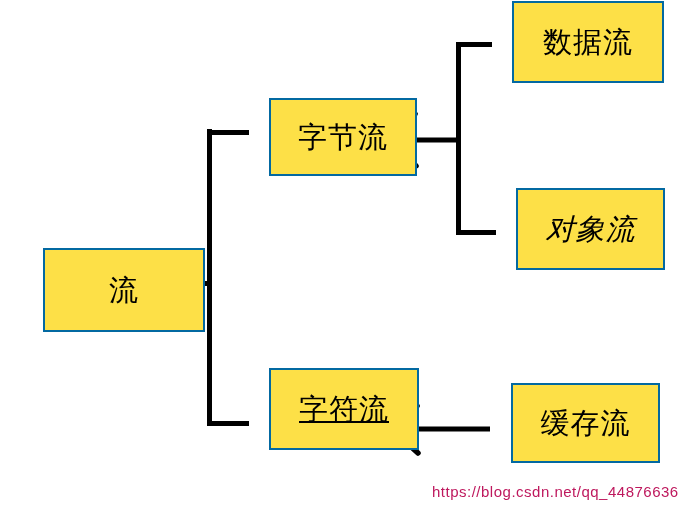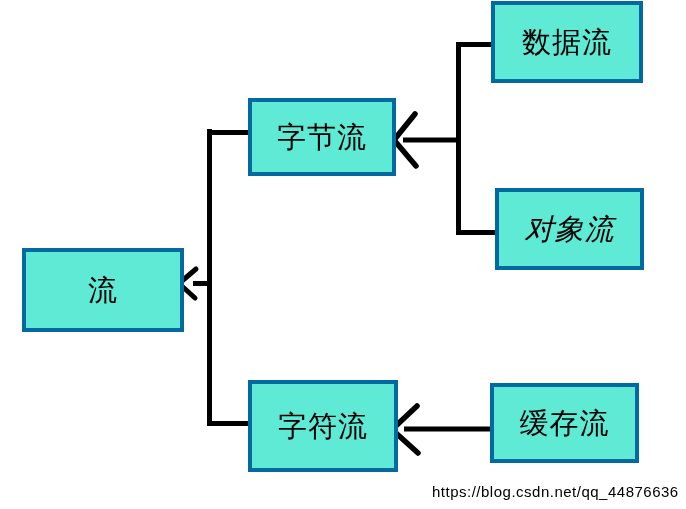--- a/index.html
+++ b/index.html
@@ -18,43 +18,44 @@
   .connectors {
     position: absolute;
     left: 0;
     top: 0;
     width: 686px;
     height: 509px;
   }
   .node {
     position: absolute;
     box-sizing: border-box;
-    border: 4px solid #0369a1;
-    background: #5eead4;
+    border: 2px solid #0369a1;
+    background: #fde047;
     display: flex;
     align-items: center;
     justify-content: center;
     color: #000000;
     font-size: 29px;
     line-height: 1;
     letter-spacing: 1px;
+    margin-left: 21px;
   }
   #node-stream        { left: 22px;  top: 248px; width: 162px; height: 84px; }
   #node-byte-stream   { left: 248px; top: 98px;  width: 148px; height: 78px; }
-  #node-char-stream   { left: 248px; top: 380px; width: 150px; height: 92px; }
+  #node-char-stream   { left: 248px; top: 368px; width: 150px; height: 82px; text-decoration: underline; }
   #node-data-stream   { left: 491px; top: 1px;   width: 152px; height: 82px; }
   #node-object-stream { left: 495px; top: 188px; width: 149px; height: 82px; font-style: italic; }
   #node-buffer-stream { left: 490px; top: 383px; width: 149px; height: 80px; justify-content: center; }
   .watermark {
     position: absolute;
     left: 432px;
     top: 483px;
     font-size: 15px;
     letter-spacing: 0.5px;
-    color: #000000;
+    color: #be185d;
     white-space: nowrap;
   }
 </style>
 </head>
 <body>
 
 <div class="canvas">
 
   <svg class="connectors" viewBox="0 0 686 509" xmlns="http://www.w3.org/2000/svg">
 

